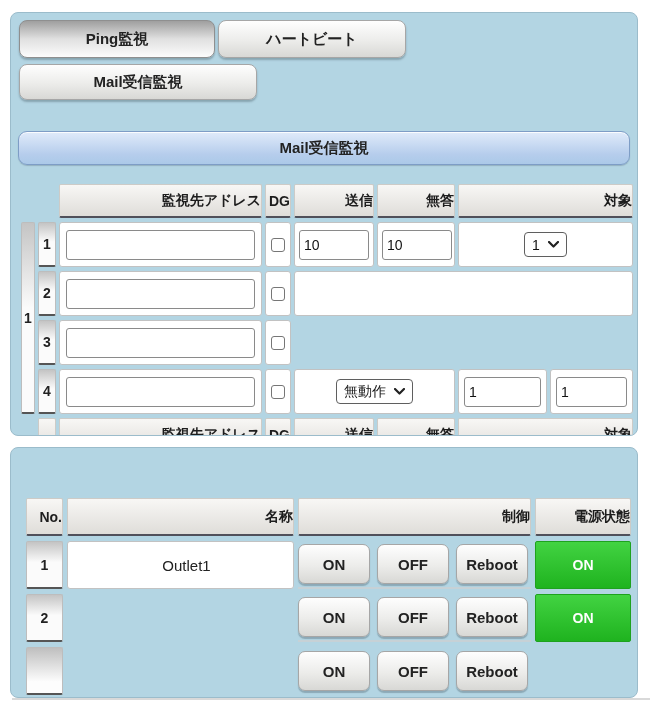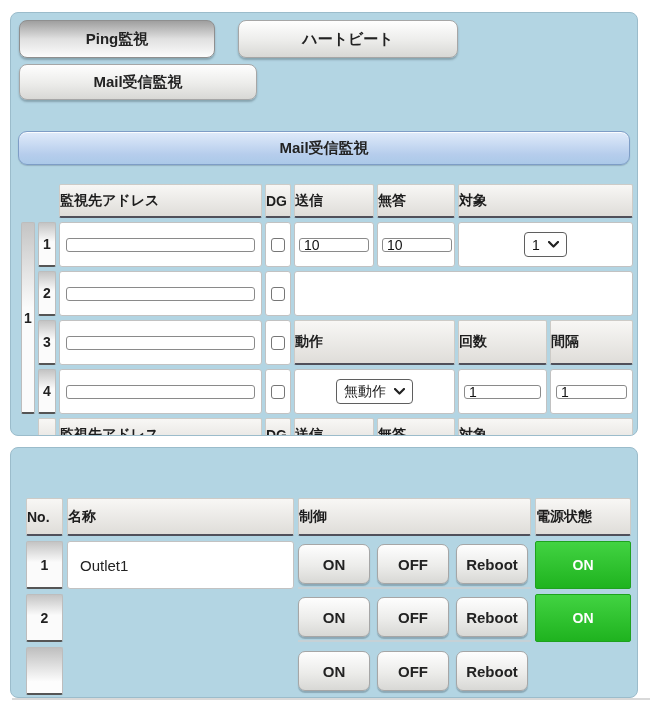--- a/index.html
+++ b/index.html
@@ -11,21 +11,21 @@
   #panel-ping   { left:10px; top:12px;  width:628px; height:424px; }
   #panel-outlet { left:10px; top:447px; width:628px; height:251px; }
 
   
   .btn { background:linear-gradient(#fefefe,#ececea 55%,#d8d8d5);
          border:1px solid #a6a6a6; border-radius:8px;
          box-shadow:0 2px 2px rgba(70,90,100,.4);
          color:#222; font-weight:600; font-size:15px;
          display:flex; align-items:center; justify-content:center;
          box-sizing:border-box; cursor:pointer; }
-  .tabrow  { position:absolute; left:8px; top:7px; display:flex; gap:23px; }
+  .tabrow  { position:absolute; left:8px; top:7px; display:flex; gap:3px; }
   .tabrow2 { position:absolute; left:8px; top:51px; display:flex; }
   .tab { height:38px; }
   .tab.active { background:linear-gradient(#9f9f9f,#e0e0e0 50%,#fcfcfc); border-color:#8f8f8f; }
 
   .banner { position:absolute; left:7px; width:612px; height:34px;
             border:1px solid #7e9dc6; border-radius:9px;
             background:linear-gradient(#e0ebfa,#b6cdec 70%,#abc9e8);
             box-shadow:inset 0 1px 0 rgba(255,255,255,.85), 0 1px 1px rgba(90,110,130,.35);
             display:flex; align-items:center; justify-content:center;
             font-size:15px; font-weight:600; color:#222; box-sizing:border-box; }
@@ -35,32 +35,32 @@
                grid-template-columns:14px 18px 203px 26px 80px 78px 1fr;
                grid-template-rows:34px 45px 45px 45px 45px 34px;
                gap:4px 3px; }
   #outlet-grid { left:15px; top:50px; width:605px;
                  grid-template-columns:37px 227px 233px 1fr;
                  grid-template-rows:38px 48px 48px 48px;
                  gap:5px 4px; }
 
   .hcell { background:linear-gradient(#f8f7f5,#dfddd9);
            border:1px solid #cdcbc7; border-bottom:2px solid #50505a; border-radius:2px;
-           display:flex; align-items:center; justify-content:flex-start;
+           display:flex; align-items:center; justify-content:flex-end;
            font-size:14px; font-weight:600; color:#1d1d1d; box-sizing:border-box; }
   .wcell { background:#fff; border:1px solid #c2c2c2; border-radius:3px;
            display:flex; align-items:center; box-sizing:border-box; }
   .center { justify-content:center; }
   .numcell { background:linear-gradient(#c4c4c4,#fbfbfb 45%);
              border:1px solid #bdbdbd; border-bottom:2px solid #555;
              border-radius:2px; display:flex; align-items:center; justify-content:center;
              font-size:14px; font-weight:600; color:#222; box-sizing:border-box; }
   .groupcell { grid-column:1; grid-row:2/6; }
 
-  input.txt { height:14px; border:1px solid #8a8a8a; border-radius:3px;
+  input.txt { height:30px; border:1px solid #8a8a8a; border-radius:3px;
               font-family:"Liberation Sans","DejaVu Sans",sans-serif; font-size:14px;
               padding:0 4px; color:#111; box-sizing:border-box; background:#fff; }
   .addr  { width:calc(100% - 12px); margin:0 auto; }
   .small { width:70px; margin-left:4px; }
   .fill  { width:calc(100% - 10px); margin:0 auto; }
 
   input.cb { appearance:none; -webkit-appearance:none; width:14px; height:14px;
              border:1px solid #767676; border-radius:3px; background:#fff; margin:0; cursor:pointer; }
 
   .fselect { height:25px; border:1px solid #5f5f5f; border-radius:4px; background:#fff;
@@ -70,36 +70,36 @@
 
   .subgrid { grid-column:5/8; display:grid; grid-template-columns:161px 89px 1fr; gap:3px; }
 
   .ctlcell { display:flex; align-items:center; gap:7px; }
   .ctlbtn  { width:72px; height:40px; border-radius:7px; box-shadow:0 2px 1px rgba(70,90,100,.35); }
   .brdr    { border-bottom:2px solid #c6d1d6; box-sizing:border-box; }
   .status  { background:linear-gradient(#42d342,#1fb31f); border:1px solid #1ea21e;
              border-radius:2px; color:#fff; font-weight:700; font-size:14px;
              display:flex; align-items:center; justify-content:center; box-sizing:border-box; }
   .nostub  { background:linear-gradient(#bfbfbf,#fdfdfd 75%); }
-  .namecell { padding-left:12px; font-size:15px; color:#222; }
+  .namecell { padding-left:12px; font-size:15px; color:#222;justify-content:center; }
 
   .bottom-line { position:absolute; left:12px; right:0; top:698px; height:2px; background:#d9d9d9; }
 </style>
 </head>
 <body>
 
 <div class="stage">
 
   <div class="panel" id="panel-ping">
 
     <div class="tabrow">
       <div class="btn tab active" style="width:196px">
         <span>Ping監視</span>
       </div>
-      <div class="btn tab" style="width:220px">
+      <div class="btn tab" style="width:188px">
         <span>ハートビート</span>
       </div>
     </div>
     <div class="tabrow2">
       <div class="btn tab" style="width:238px;height:36px">
         <span>Mail受信監視</span>
       </div>
     </div>
 
     <div class="banner" style="top:118px">
@@ -166,31 +166,20 @@
       <div class="wcell" style="grid-column:5/8;grid-row:3"></div>
 
       <div class="numcell" style="grid-column:2;grid-row:4">
         <span>3</span>
       </div>
       <div class="wcell center" style="grid-column:3;grid-row:4">
         <input class="txt addr" value="" style="">
       </div>
       <div class="wcell center" style="grid-column:4;grid-row:4">
         <input type="checkbox" class="cb" style="">
-      </div>
-      <div class="subgrid" style="grid-row:4">
-        <div class="hcell">
-          <span>動作</span>
-        </div>
-        <div class="hcell">
-          <span>回数</span>
-        </div>
-        <div class="hcell">
-          <span>間隔</span>
-        </div>
       </div>
 
       <div class="numcell" style="grid-column:2;grid-row:5">
         <span>4</span>
       </div>
       <div class="wcell center" style="grid-column:3;grid-row:5">
         <input class="txt addr" value="" style="">
       </div>
       <div class="wcell center" style="grid-column:4;grid-row:5">
         <input type="checkbox" class="cb" style="">

